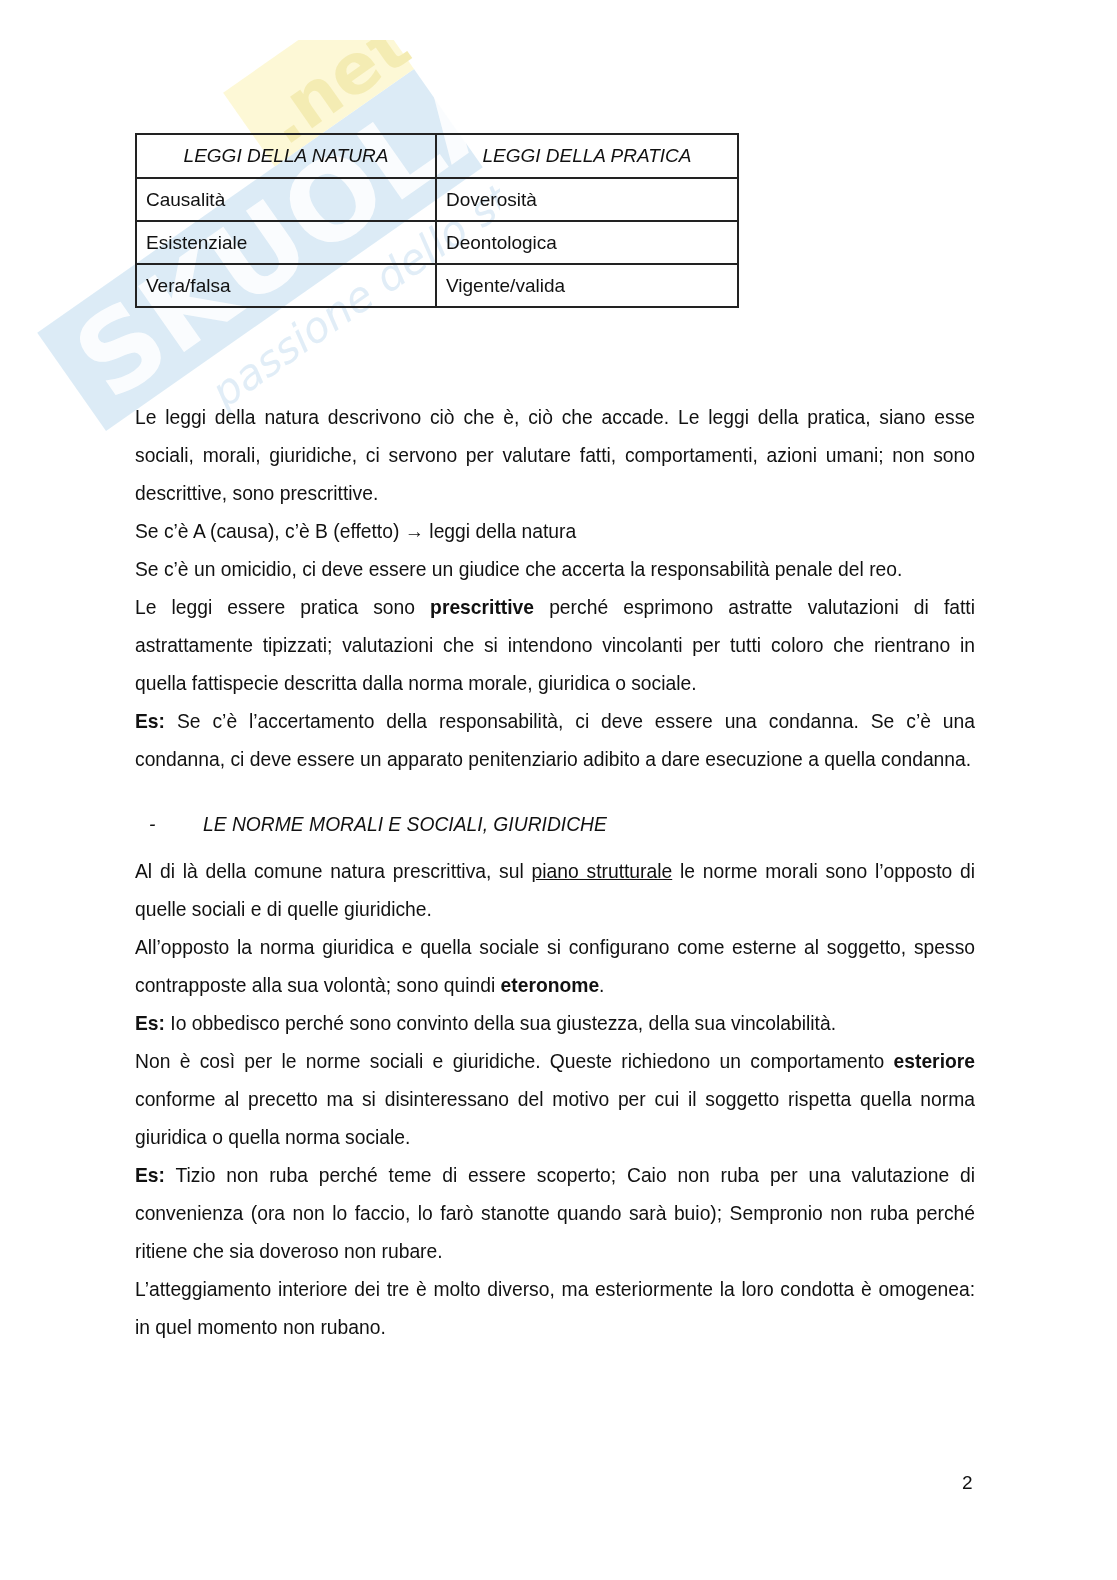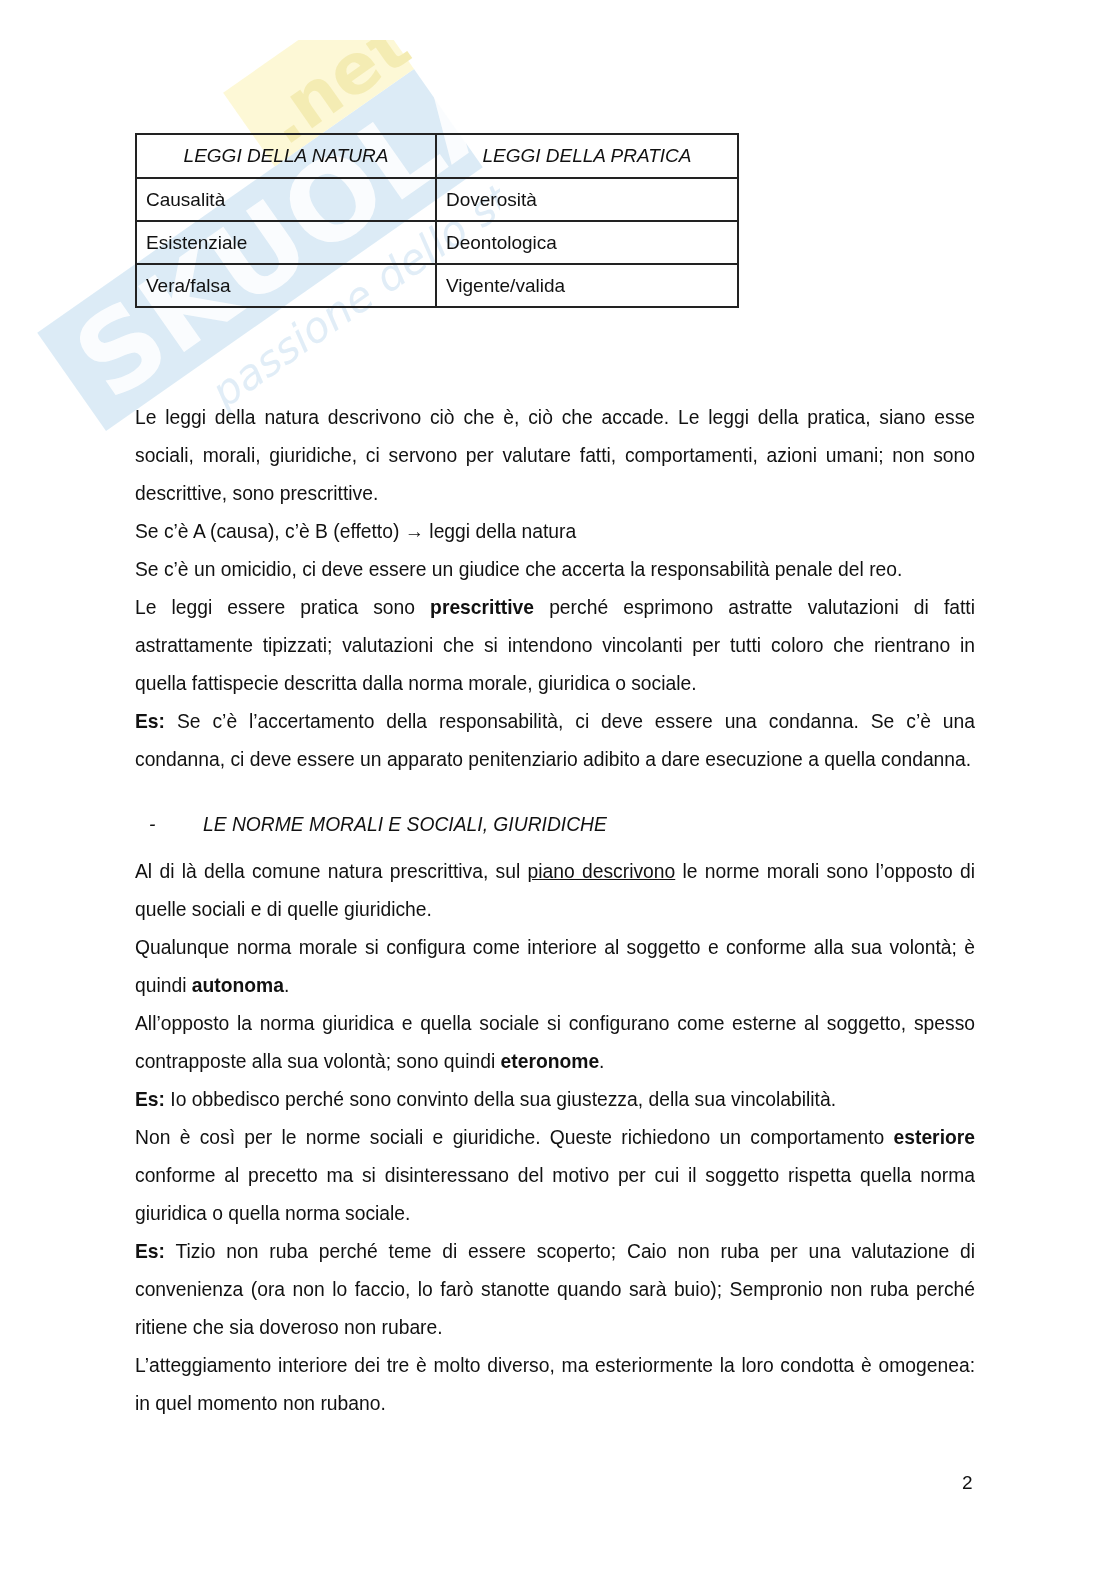--- a/index.html
+++ b/index.html
@@ -68,22 +68,21 @@
 
   <div class="body-text">
     <p>Le leggi della natura descrivono ciò che è, ciò che accade. Le leggi della pratica, siano esse sociali, morali, giuridiche, ci servono per valutare fatti, comportamenti, azioni umani; non sono descrittive, sono prescrittive.</p>
     <p>Se c’è A (causa), c’è B (effetto) → leggi della natura</p>
     <p>Se c’è un omicidio, ci deve essere un giudice che accerta la responsabilità penale del reo.</p>
     <p><span>Le leggi essere pratica sono </span><b>prescrittive</b><span> perché esprimono astratte valutazioni di fatti astrattamente tipizzati; valutazioni che si intendono vincolanti per tutti coloro che rientrano in quella fattispecie descritta dalla norma morale, giuridica o sociale.</span></p>
     <p><b>Es:</b><span> Se c’è l’accertamento della responsabilità, ci deve essere una condanna. Se c’è una condanna, ci deve essere un apparato penitenziario adibito a dare esecuzione a quella condanna.</span></p>
 
     <p class="heading"><span class="dash">-</span><span>LE NORME MORALI E SOCIALI, GIURIDICHE</span></p>
 
-    <p><span>Al di là della comune natura prescrittiva, sul </span><u>piano descrivono</u><span> le norme morali sono l’opposto di quelle sociali e di quelle giuridiche.</span></p>
-    <p><span>Qualunque norma morale si configura come interiore al soggetto e conforme alla sua volontà; è quindi </span><b>autonoma</b><span>.</span></p>
+    <p><span>Al di là della comune natura prescrittiva, sul </span><u>piano strutturale</u><span> le norme morali sono l’opposto di quelle sociali e di quelle giuridiche.</span></p>
     <p><span>All’opposto la norma giuridica e quella sociale si configurano come esterne al soggetto, spesso contrapposte alla sua volontà; sono quindi </span><b>eteronome</b><span>.</span></p>
     <p><b>Es:</b><span> Io obbedisco perché sono convinto della sua giustezza, della sua vincolabilità.</span></p>
     <p><span>Non è così per le norme sociali e giuridiche. Queste richiedono un comportamento </span><b>esteriore</b><span> conforme al precetto ma si disinteressano del motivo per cui il soggetto rispetta quella norma giuridica o quella norma sociale.</span></p>
     <p><b>Es:</b><span> Tizio non ruba perché teme di essere scoperto; Caio non ruba per una valutazione di convenienza (ora non lo faccio, lo farò stanotte quando sarà buio); Sempronio non ruba perché ritiene che sia doveroso non rubare.</span></p>
     <p>L’atteggiamento interiore dei tre è molto diverso, ma esteriormente la loro condotta è omogenea: in quel momento non rubano.</p>
   </div>
 </div>
 
 <div class="page-number">2</div>
 

